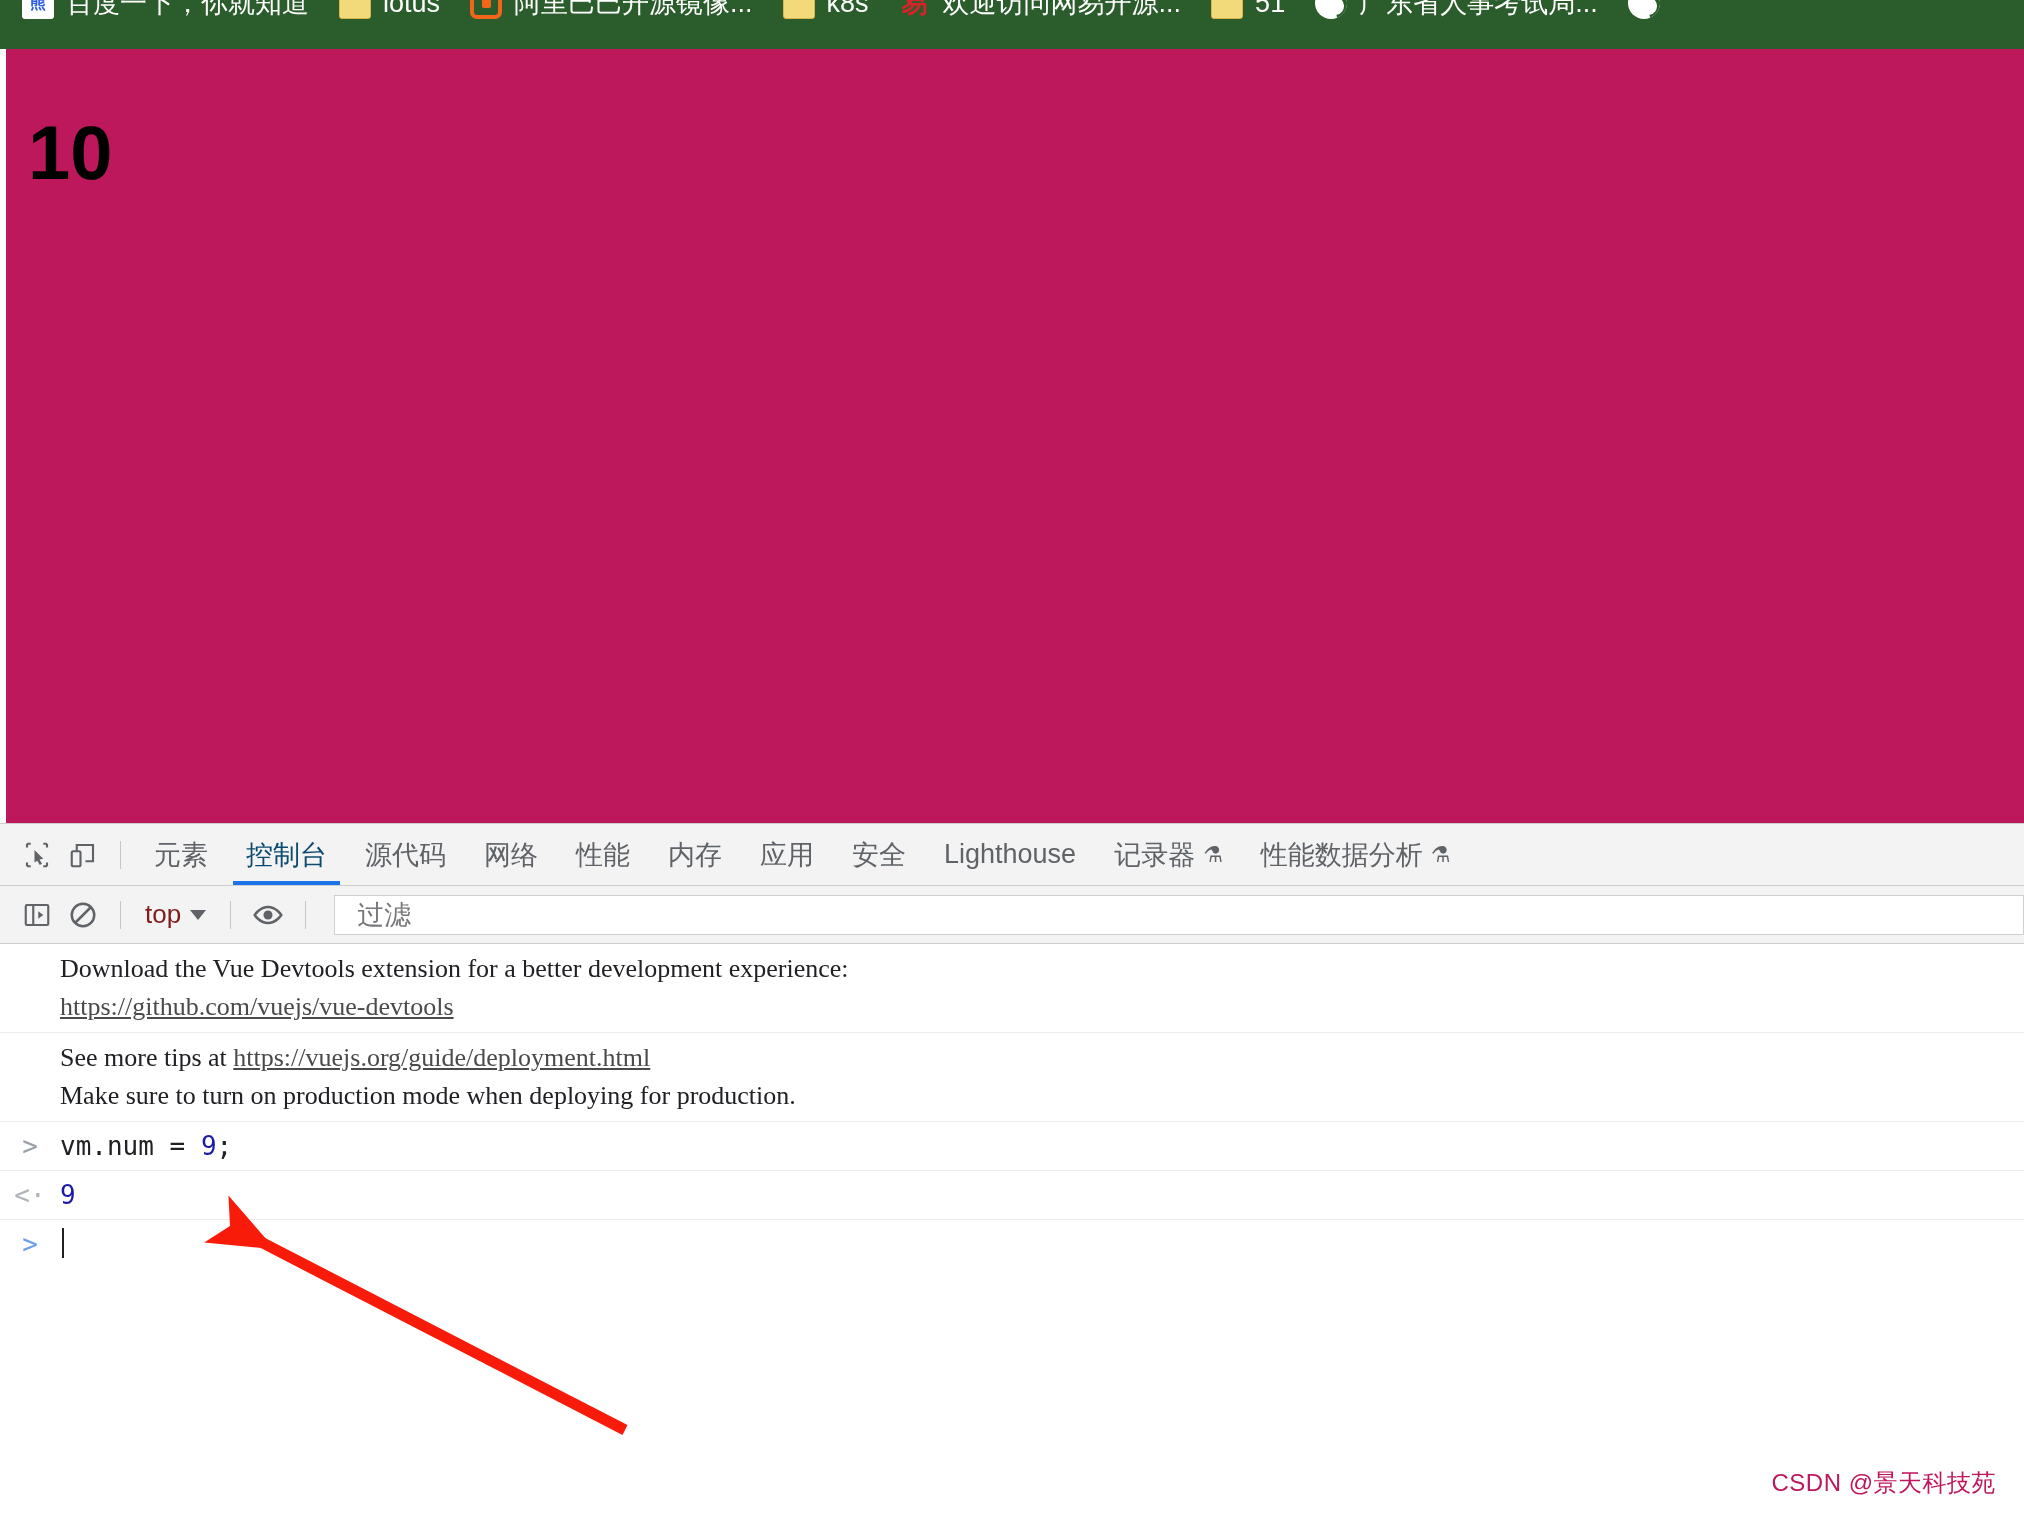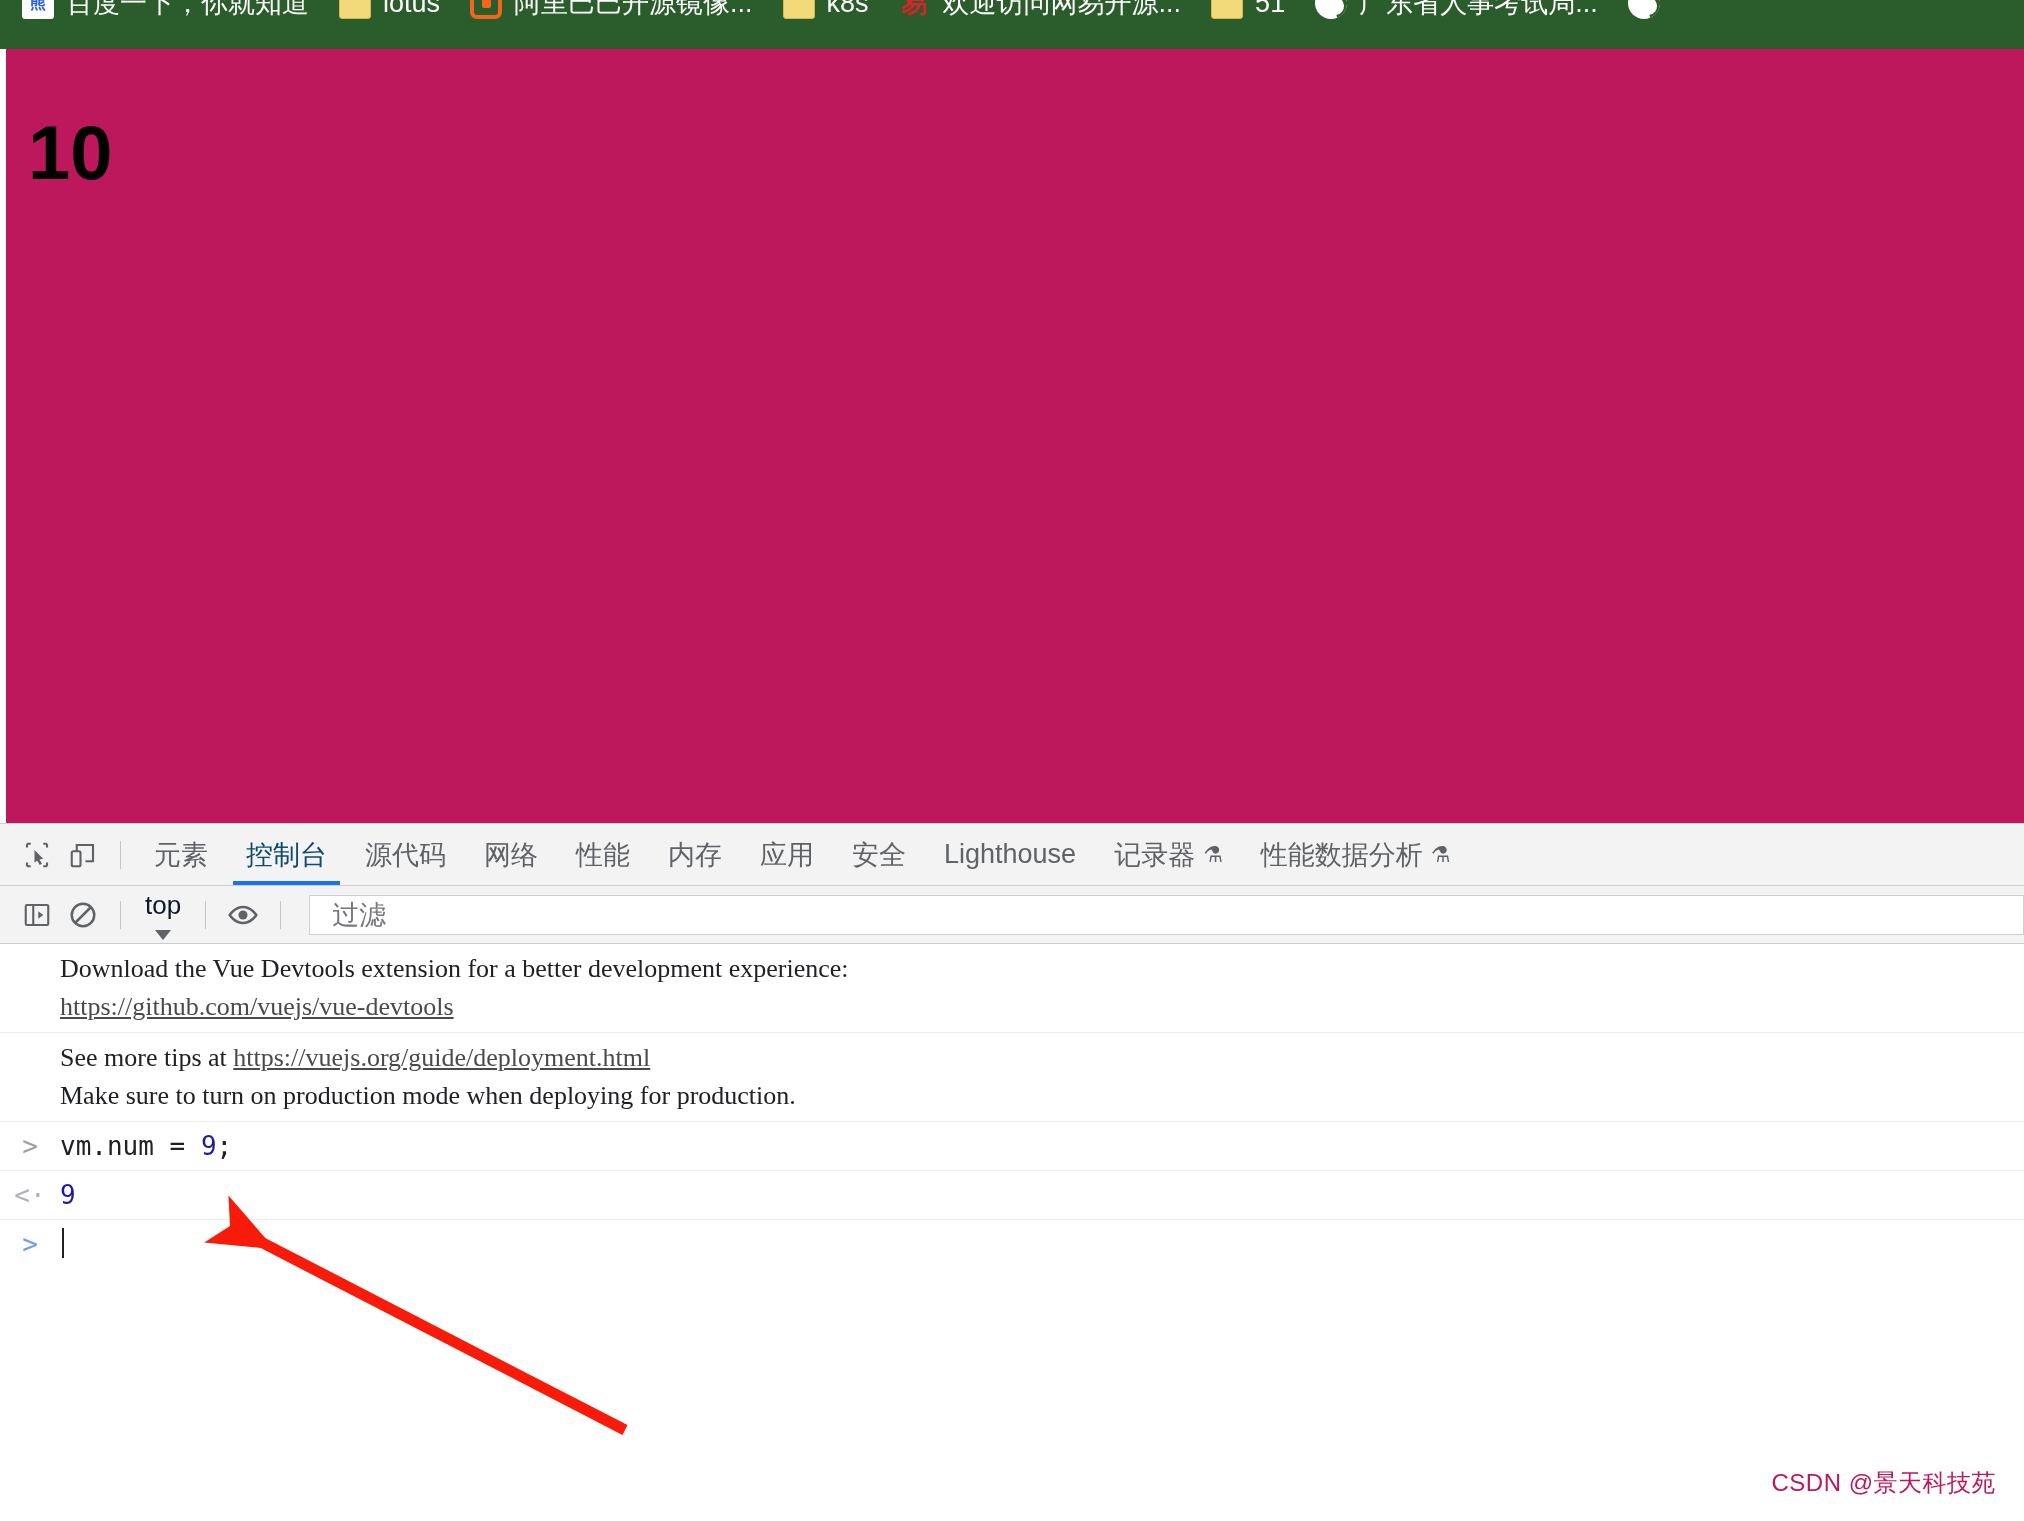--- a/index.html
+++ b/index.html
@@ -123,23 +123,22 @@
   .flask { font-size:22px; color:#5f6368; }
 
   .dt-console-toolbar {
     height:58px; background:#f3f3f3;
     border-bottom:1px solid #cdcdcd;
     display:flex; align-items:center; padding-left:14px;
     flex:0 0 auto;
   }
   .ctx-select {
     display:flex; align-items:center; gap:9px;
-    font-size:26px; color:#0f172a; padding:0 10px;
+    font-size:26px; color:#7f1d1d; padding:0 10px;
     font-family:"Liberation Sans", sans-serif;
-    flex-direction:column;
   }
   .caret {
     width:0;height:0;border-left:8px solid transparent;border-right:8px solid transparent;
     border-top:10px solid #5f6368;
   }
   .filter-input {
     flex:1 1 auto; height:40px; margin-left:14px; margin-right:0;
     background:#ffffff; border:1px solid #cfcfcf;
     display:flex; align-items:center; padding-left:22px;
     font-size:27px; color:#76777a;

